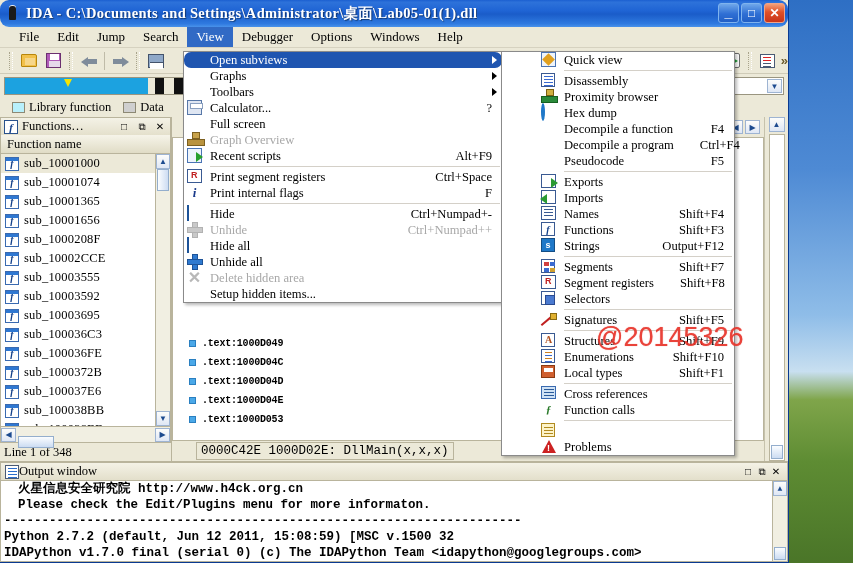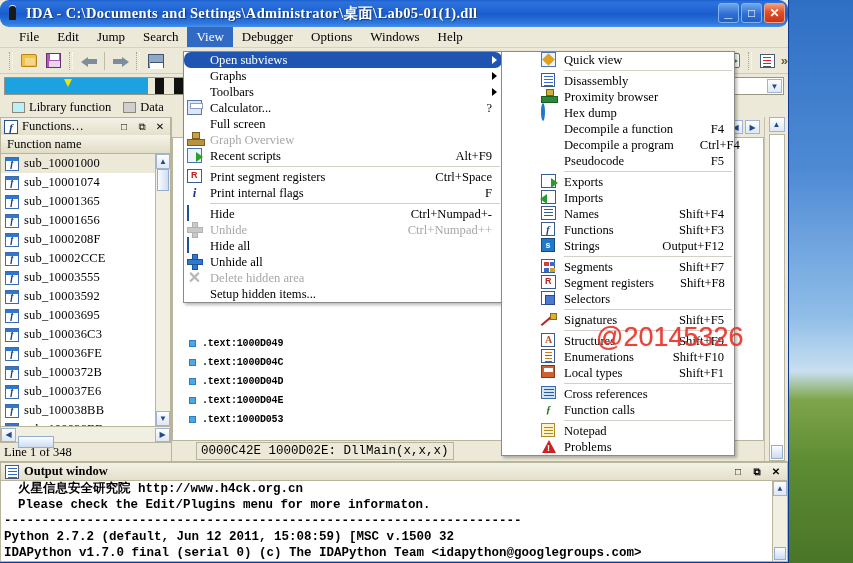--- a/index.html
+++ b/index.html
@@ -146,22 +146,22 @@
   .dis-status { height:20px; flex:0 0 20px; background:#ece9d8; display:flex; align-items:center; padding-left:24px;
                 font-family:"Liberation Mono", monospace; font-size:12.5px;}
   .dis-status .box { border:1px solid #b9b49c; background:#ece9d8; padding:1px 4px; }
 
   
   .right-rail { width:24px; flex:0 0 24px; background:#ece9d8; border-left:1px solid #c6c2ac; display:flex; flex-direction:column; align-items:center;}
   .rr-scroll { width:16px; flex:1; background:#fff; border:1px solid #b9b49c; margin-top:2px; position:relative;}
 
   
   .output-win { flex:0 0 101px; display:flex; flex-direction:column; background:#ece9d8; border-top:1px solid #b9b49c;}
-  .ow-caption { height:19px; display:flex; align-items:center; gap:5px; padding:0 4px;
-                background:linear-gradient(to bottom,#f4f2e6,#e3dfcb); border:1px solid #b9b49c;font-weight:bold;}
+  .ow-caption { height:19px; display:flex; align-items:center; padding:0 4px;
+                background:linear-gradient(to bottom,#f4f2e6,#e3dfcb); border:1px solid #b9b49c;}
   .ow-icon { width:14px;height:14px;background:#fff;border:1px solid #4a5a74; position:relative;}
   .ow-icon:after{content:"";position:absolute;left:2px;top:2px;width:9px;height:1px;background:#2b6ecb;box-shadow:0 3px 0 #2b6ecb,0 6px 0 #2b6ecb,0 9px 0 #2b6ecb;}
   .ow-title { flex:1; font-size:12.5px;}
   .ow-body { flex:1; background:#fff; border:1px solid #b9b49c; border-top:none; position:relative; overflow:hidden;
              font-family:"Liberation Mono", monospace; font-size:12.5px; font-weight:bold; padding-left:3px; }
   .ow-line { height:16px; line-height:16px; white-space:pre; overflow:hidden;}
   .ow-line.indent { padding-left:14px; }
   .ow-vscroll { position:absolute; right:0; top:0; bottom:0; width:15px; background:#f1efe2; border-left:1px solid #b9b49c;}
 
   
@@ -716,21 +716,20 @@
       <span class="m-ico">
           <span class="mi-fcall">ƒ</span>
         </span>
       <span class="m-label">Function calls</span>
     </div>
     <div class="m-sep"></div>
     <div class="m-item">
       <span class="m-ico">
           <span class="ic mi-note"></span>
         </span>
-      <span class="m-label">Notepad</span>
     </div>
     <div class="m-item">
       <span class="m-ico">
           <span class="ic mi-prob"></span>
         </span>
       <span class="m-label">Problems</span>
     </div>
   </div>
 </div>
 

